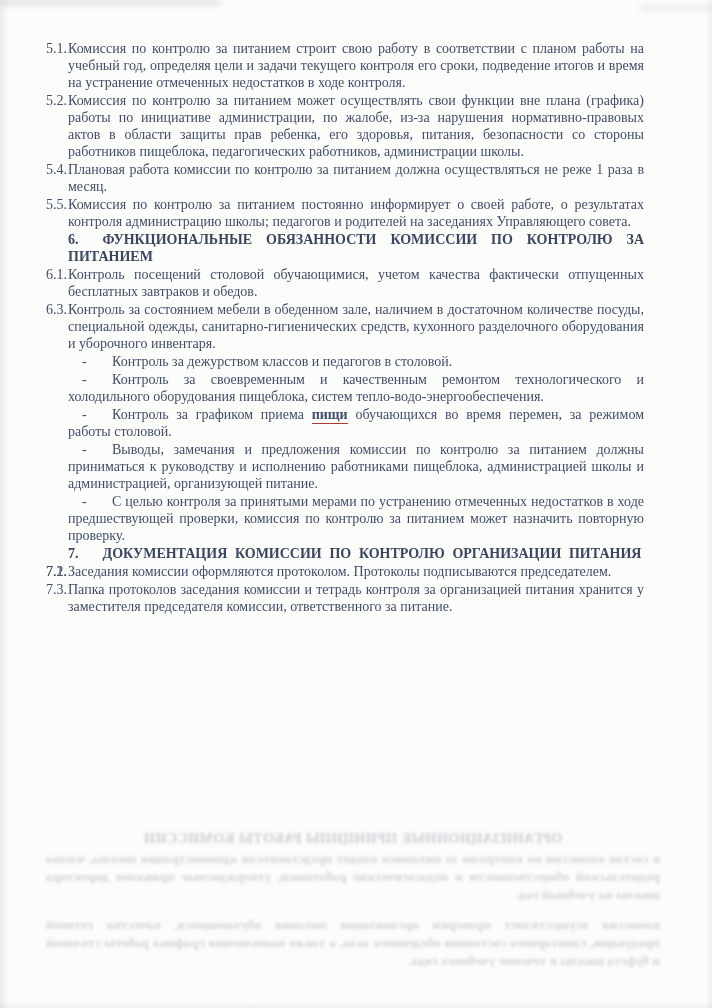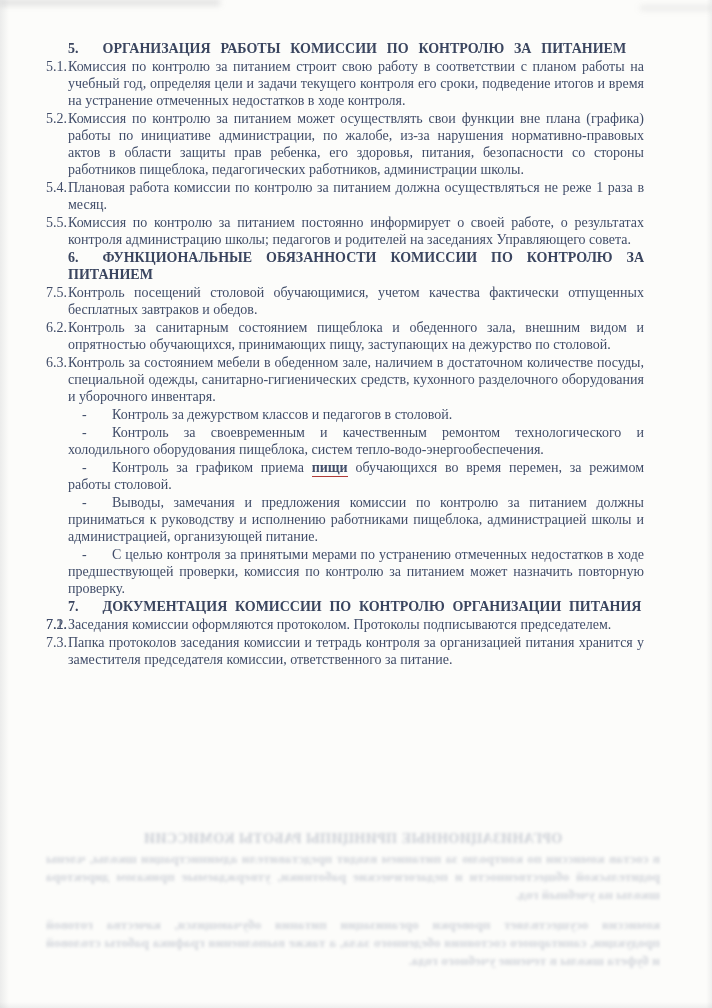--- a/index.html
+++ b/index.html
@@ -63,28 +63,26 @@
 <body>
 
 <div class="page">
   <div class="edge-left"></div>
   <div class="edge-right"></div>
   <div class="edge-bottom"></div>
   <div class="smudge-top"></div>
   <div class="smudge-top2"></div>
 
   <div class="content">
-      <p class="heading h5"><span class="hnum">5.</span><span class="htext">ОРГАНИЗАЦИЯ РАБОТЫ КОМИССИИ ПО КОНТРОЛЮ ЗА ПИТАНИЕМ</span></p>
       <div class="item"><span class="inum">5.1.</span><span class="itext">Комиссия по контролю за питанием строит свою работу в соответствии с планом работы на учебный год, определяя цели и задачи текущего контроля его сроки, подведение итогов и время на устранение отмеченных недостатков в ходе контроля.</span></div>
       <div class="item"><span class="inum">5.2.</span><span class="itext">Комиссия по контролю за питанием может осуществлять свои функции вне плана (графика) работы по инициативе администрации, по жалобе, из-за нарушения нормативно-правовых актов в области защиты прав ребенка, его здоровья, питания, безопасности со стороны работников пищеблока, педагогических работников, администрации школы.</span></div>
       <div class="item"><span class="inum">5.4.</span><span class="itext">Плановая работа комиссии по контролю за питанием должна осуществляться не реже 1 раза в месяц.</span></div>
       <div class="item"><span class="inum">5.5.</span><span class="itext">Комиссия по контролю за питанием постоянно информирует о своей работе, о результатах контроля администрацию школы; педагогов и родителей на заседаниях Управляющего совета.</span></div>
       <p class="heading h6"><span class="hnum">6.</span><span class="htext">ФУНКЦИОНАЛЬНЫЕ ОБЯЗАННОСТИ КОМИССИИ ПО КОНТРОЛЮ ЗА ПИТАНИЕМ</span></p>
-      <div class="item"><span class="inum">7.5.</span><span class="itext">Контроль посещений столовой обучающимися, учетом качества фактически отпущенных бесплатных завтраков и обедов.</span></div>
-      <div class="item"><span class="inum">6.2.</span><span class="itext">Контроль за санитарным состоянием пищеблока и обеденного зала, внешним видом и опрятностью обучающихся, принимающих пищу, заступающих на дежурство по столовой.</span></div>
+      <div class="item"><span class="inum">6.1.</span><span class="itext">Контроль посещений столовой обучающимися, учетом качества фактически отпущенных бесплатных завтраков и обедов.</span></div>
       <div class="item"><span class="inum">6.3.</span><span class="itext">Контроль за состоянием мебели в обеденном зале, наличием в достаточном количестве посуды, специальной одежды, санитарно-гигиенических средств, кухонного разделочного оборудования и уборочного инвентаря.</span></div>
       <p class="dash-para"><span class="dash-marker">-</span><span class="itext">Контроль за дежурством классов и педагогов в столовой.</span></p>
       <p class="dash-para"><span class="dash-marker">-</span><span class="itext">Контроль за своевременным и качественным ремонтом технологического и холодильного оборудования пищеблока, систем тепло-водо-энергообеспечения.</span></p>
       <p class="dash-para"><span class="dash-marker">-</span>Контроль за графиком приема <span class="red-underline">пищи</span> обучающихся во время перемен, за режимом работы столовой.</p>
       <p class="dash-para"><span class="dash-marker">-</span><span class="itext">Выводы, замечания и предложения комиссии по контролю за питанием должны приниматься к руководству и исполнению работниками пищеблока, администрацией школы и администрацией, организующей питание.</span></p>
       <p class="dash-para"><span class="dash-marker">-</span><span class="itext">С целью контроля за принятыми мерами по устранению отмеченных недостатков в ходе предшествующей проверки, комиссия по контролю за питанием может назначить повторную проверку.</span></p>
       <p class="heading h7"><span class="hnum">7.</span><span class="htext">ДОКУМЕНТАЦИЯ КОМИССИИ ПО КОНТРОЛЮ ОРГАНИЗАЦИИ ПИТАНИЯ</span></p>
       <div class="item"><span class="inum">7.1.</span></div>
       <div class="item"><span class="inum">7.2.</span><span class="itext">Заседания комиссии оформляются протоколом. Протоколы подписываются председателем.</span></div>
       <div class="item"><span class="inum">7.3.</span><span class="itext">Папка протоколов заседания комиссии и тетрадь контроля за организацией питания хранится у заместителя председателя комиссии, ответственного за питание.</span></div>

